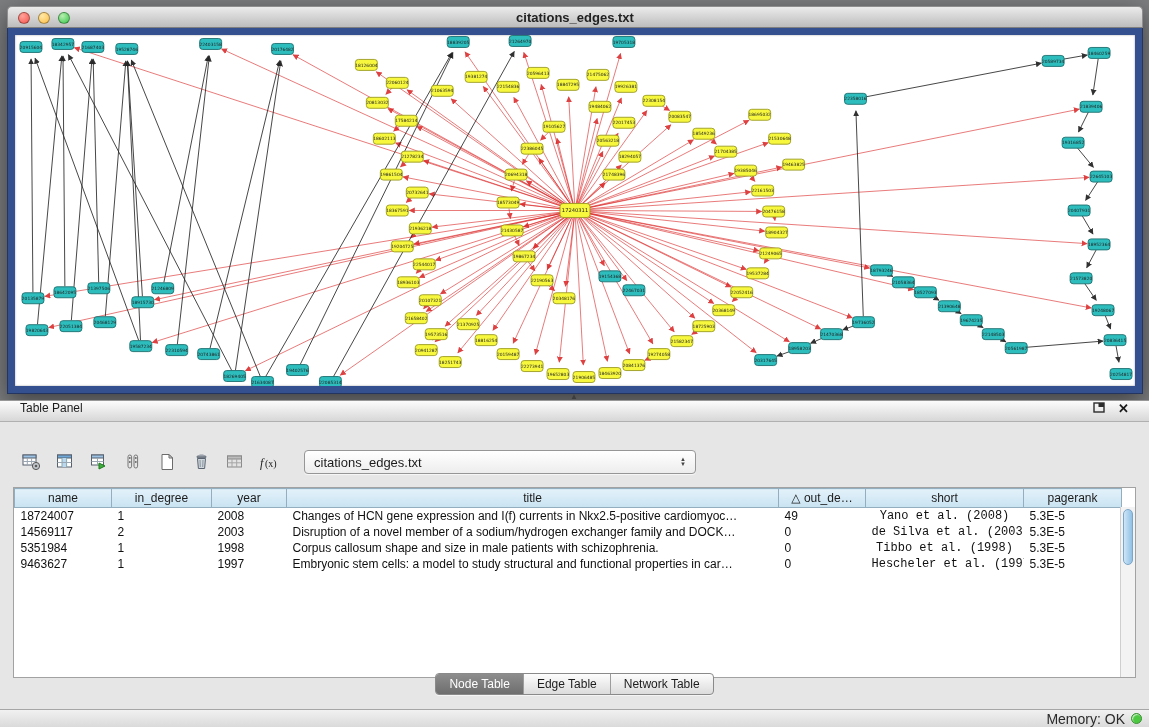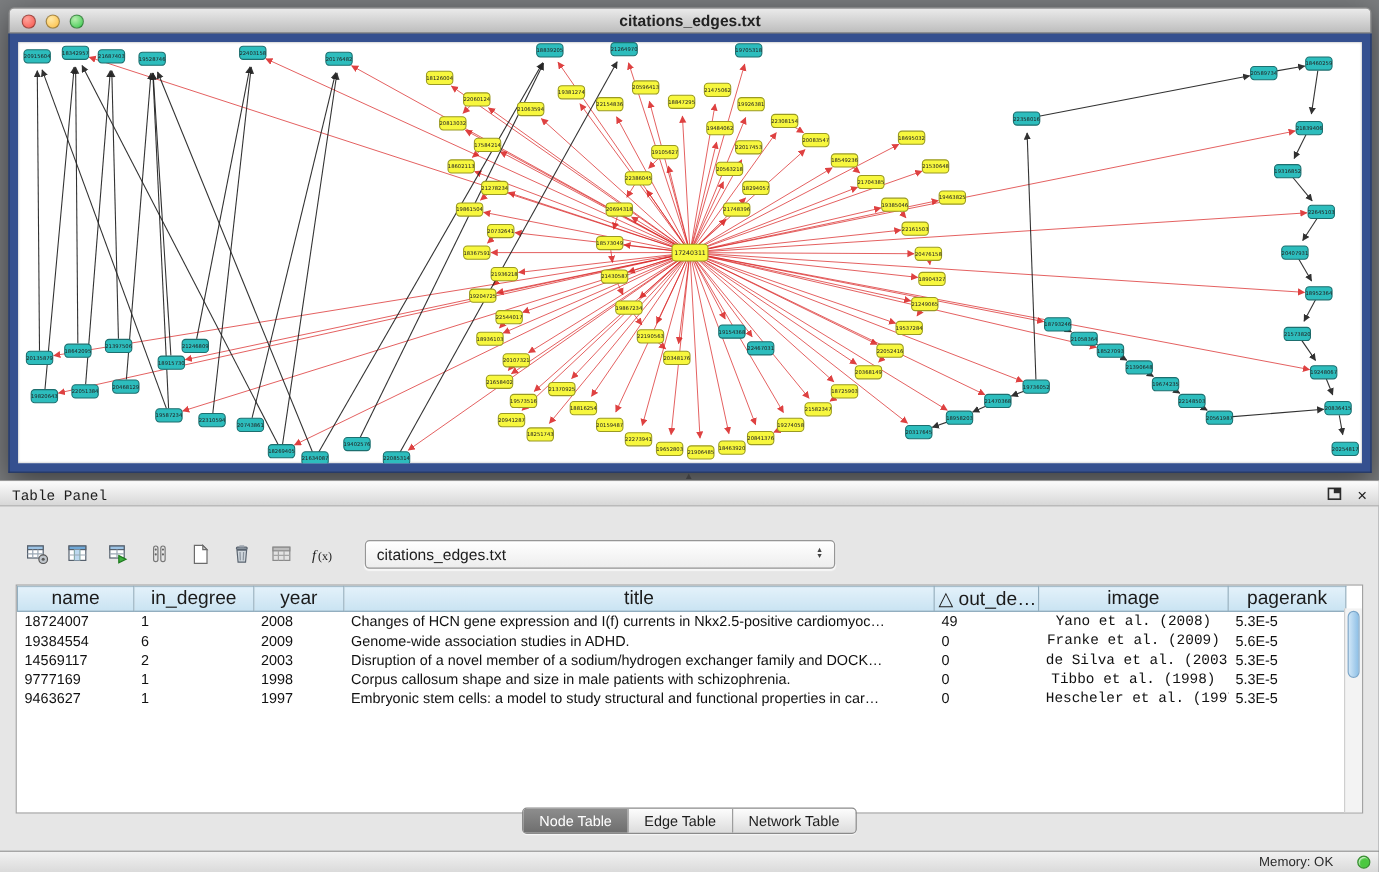--- a/index.html
+++ b/index.html
@@ -24,62 +24,62 @@
            border-right:1px solid #24355f; border-bottom:1px solid #24355f; }
   .canvas { width:100%; height:100%; background:#ffffff; display:block; box-shadow:inset 0 0 2px rgba(0,0,0,.4); }
 
   .divider-handle { position:absolute; left:566px; top:394px; width:16px; height:6px;
                     color:#3c3d3f; font-size:8px; line-height:6px; text-align:center; }
 
   
   .table-panel { position:absolute; left:0; top:400px; width:1149px; height:309px;
                  background:#e6e6e6; border-top:1px solid #979797; }
   .panel-header { height:21px; background:linear-gradient(#fcfcfc,#d7d7d7);
-                  border-bottom:1px solid #b0b0b0; display:flex; align-items:flex-end;
-                  padding:0 10px; font-size:12px; color:#1c1c1c;font-family:Liberation Mono, monospace; }
+                  border-bottom:1px solid #b0b0b0; display:flex; align-items:flex-start;
+                  padding:0 20px; font-size:12px; color:#1c1c1c; }
   .panel-icons { margin-left:auto; display:flex; gap:12px; align-items:center; }
   .panel-icons .x { font-weight:bold; font-size:13px; color:#1a1a1a; cursor:default; }
 
   .toolbar { position:absolute; top:46px; left:16px; right:16px; height:30px;
              display:flex; align-items:center; gap:4px; }
   .icon-btn { width:30px; height:28px; display:flex; align-items:center; justify-content:center;
               background:transparent; border:none; }
   .combo { margin-left:16px; width:392px; height:24px;
            background:linear-gradient(#ffffff,#ededed); border:1px solid #969696;
            border-radius:4px; display:flex; align-items:center; padding:0 9px;
            font-size:13px; color:#1c1c1c; box-shadow:inset 0 1px 0 #fff, 0 1px 1px rgba(255,255,255,.7); }
   .combo-arrows { margin-left:auto; display:flex; flex-direction:column; align-items:center;
                   font-size:6px; line-height:5px; color:#444; }
 
   .table-wrap { position:absolute; top:86px; left:13px; right:13px; height:191px;
                 background:#ffffff; border:1px solid #a2a2a2; overflow:hidden; }
   table { border-collapse:collapse; table-layout:fixed; width:1106px; }
   th { height:19px; background:linear-gradient(#e3f1fa,#c9e3f2);
-       border:1px solid #93aebf; font-size:16px; font-weight:normal; color:#1b1b1b;
+       border:1px solid #93aebf; font-size:12px; font-weight:normal; color:#1b1b1b;
        text-align:center; overflow:hidden; white-space:nowrap; padding:0 3px; }
   td { height:16px; font-size:12px; color:#101010; padding:0 6px;
        overflow:hidden; white-space:nowrap; }
   td.c5 { text-align:center;font-family:Liberation Mono, monospace; }
   .vscroll { position:absolute; right:0; top:19px; bottom:0; width:15px;
              background:#f3f3f3; border-left:1px solid #cfcfcf; }
   .vthumb { position:absolute; top:2px; left:2px; width:10px; height:56px; border-radius:5px;
             background:linear-gradient(90deg,#cfe6f7,#8fc0e6); border:1px solid #7ba6c9; }
 
   .tabbar { position:absolute; left:0; right:0; bottom:14px; display:flex; justify-content:center; }
   .tabgroup { display:flex; border:1px solid #8a8a8a; border-radius:4px; overflow:hidden;
               background:linear-gradient(#fdfdfd,#dcdcdc); box-shadow:0 1px 0 rgba(255,255,255,.6); }
   .tab { padding:3px 13px; font-size:12px; color:#1d1d1d; border-right:1px solid #9d9d9d; }
   .tab:last-child { border-right:none; }
   .tab.selected { background:linear-gradient(#8d8d8d,#6e6e6e); color:#ffffff; }
 
   
   .statusbar { position:absolute; left:0; bottom:0; width:1149px; height:18px;
                background:linear-gradient(#f1f1f1,#dadada); border-top:1px solid #a6a6a6;
                display:flex; align-items:center; justify-content:flex-end;
-               padding:0 7px; gap:20px; font-size:11px; color:#2a2a2a;margin-top:30px; }
+               padding:0 7px; gap:6px; font-size:14px; color:#2a2a2a;margin-top:30px; }
   .mem-dot { width:11px; height:11px; border-radius:50%; border:1px solid #3a8f33;
              box-shadow:inset 1px 1px 1px rgba(255,255,255,.7); }
 </style>
 </head>
 <body>
 
 <div class="window">
   <div class="titlebar">
     <div class="traffic">
       <span class="tl red"></span>
@@ -820,54 +820,45 @@
           <col style="width: 158px;">
           <col style="width: 98px;">
         </colgroup>
         <thead>
           <tr>
             <th>name</th>
             <th>in_degree</th>
             <th>year</th>
             <th>title</th>
             <th>△ out_de…</th>
-            <th>image</th>
+            <th>short</th>
             <th>pagerank</th>
           </tr>
         </thead>
         <tbody>
           <tr>
             <td class="c0">18724007</td>
             <td class="c1">1</td>
             <td class="c2">2008</td>
             <td class="c3">Changes of HCN gene expression and I(f) currents in Nkx2.5-positive cardiomyoc…</td>
             <td class="c4">49</td>
             <td class="c5">Yano et al. (2008)</td>
             <td class="c6">5.3E-5</td>
           </tr>
           <tr>
-            <td class="c0">19384554</td>
-            <td class="c1">6</td>
-            <td class="c2">2009</td>
-            <td class="c3">Genome-wide association studies in ADHD.</td>
-            <td class="c4">0</td>
-            <td class="c5">Franke et al. (2009)</td>
-            <td class="c6">5.6E-5</td>
-          </tr>
-          <tr>
             <td class="c0">14569117</td>
             <td class="c1">2</td>
             <td class="c2">2003</td>
             <td class="c3">Disruption of a novel member of a sodium/hydrogen exchanger family and DOCK…</td>
             <td class="c4">0</td>
             <td class="c5">de Silva et al. (2003)</td>
             <td class="c6">5.3E-5</td>
           </tr>
           <tr>
-            <td class="c0">9777169</td>
+            <td class="c0">5351984</td>
             <td class="c1">1</td>
             <td class="c2">1998</td>
             <td class="c3">Corpus callosum shape and size in male patients with schizophrenia.</td>
             <td class="c4">0</td>
             <td class="c5">Tibbo et al. (1998)</td>
             <td class="c6">5.3E-5</td>
           </tr>
           <tr>
             <td class="c0">9463627</td>
             <td class="c1">1</td>

